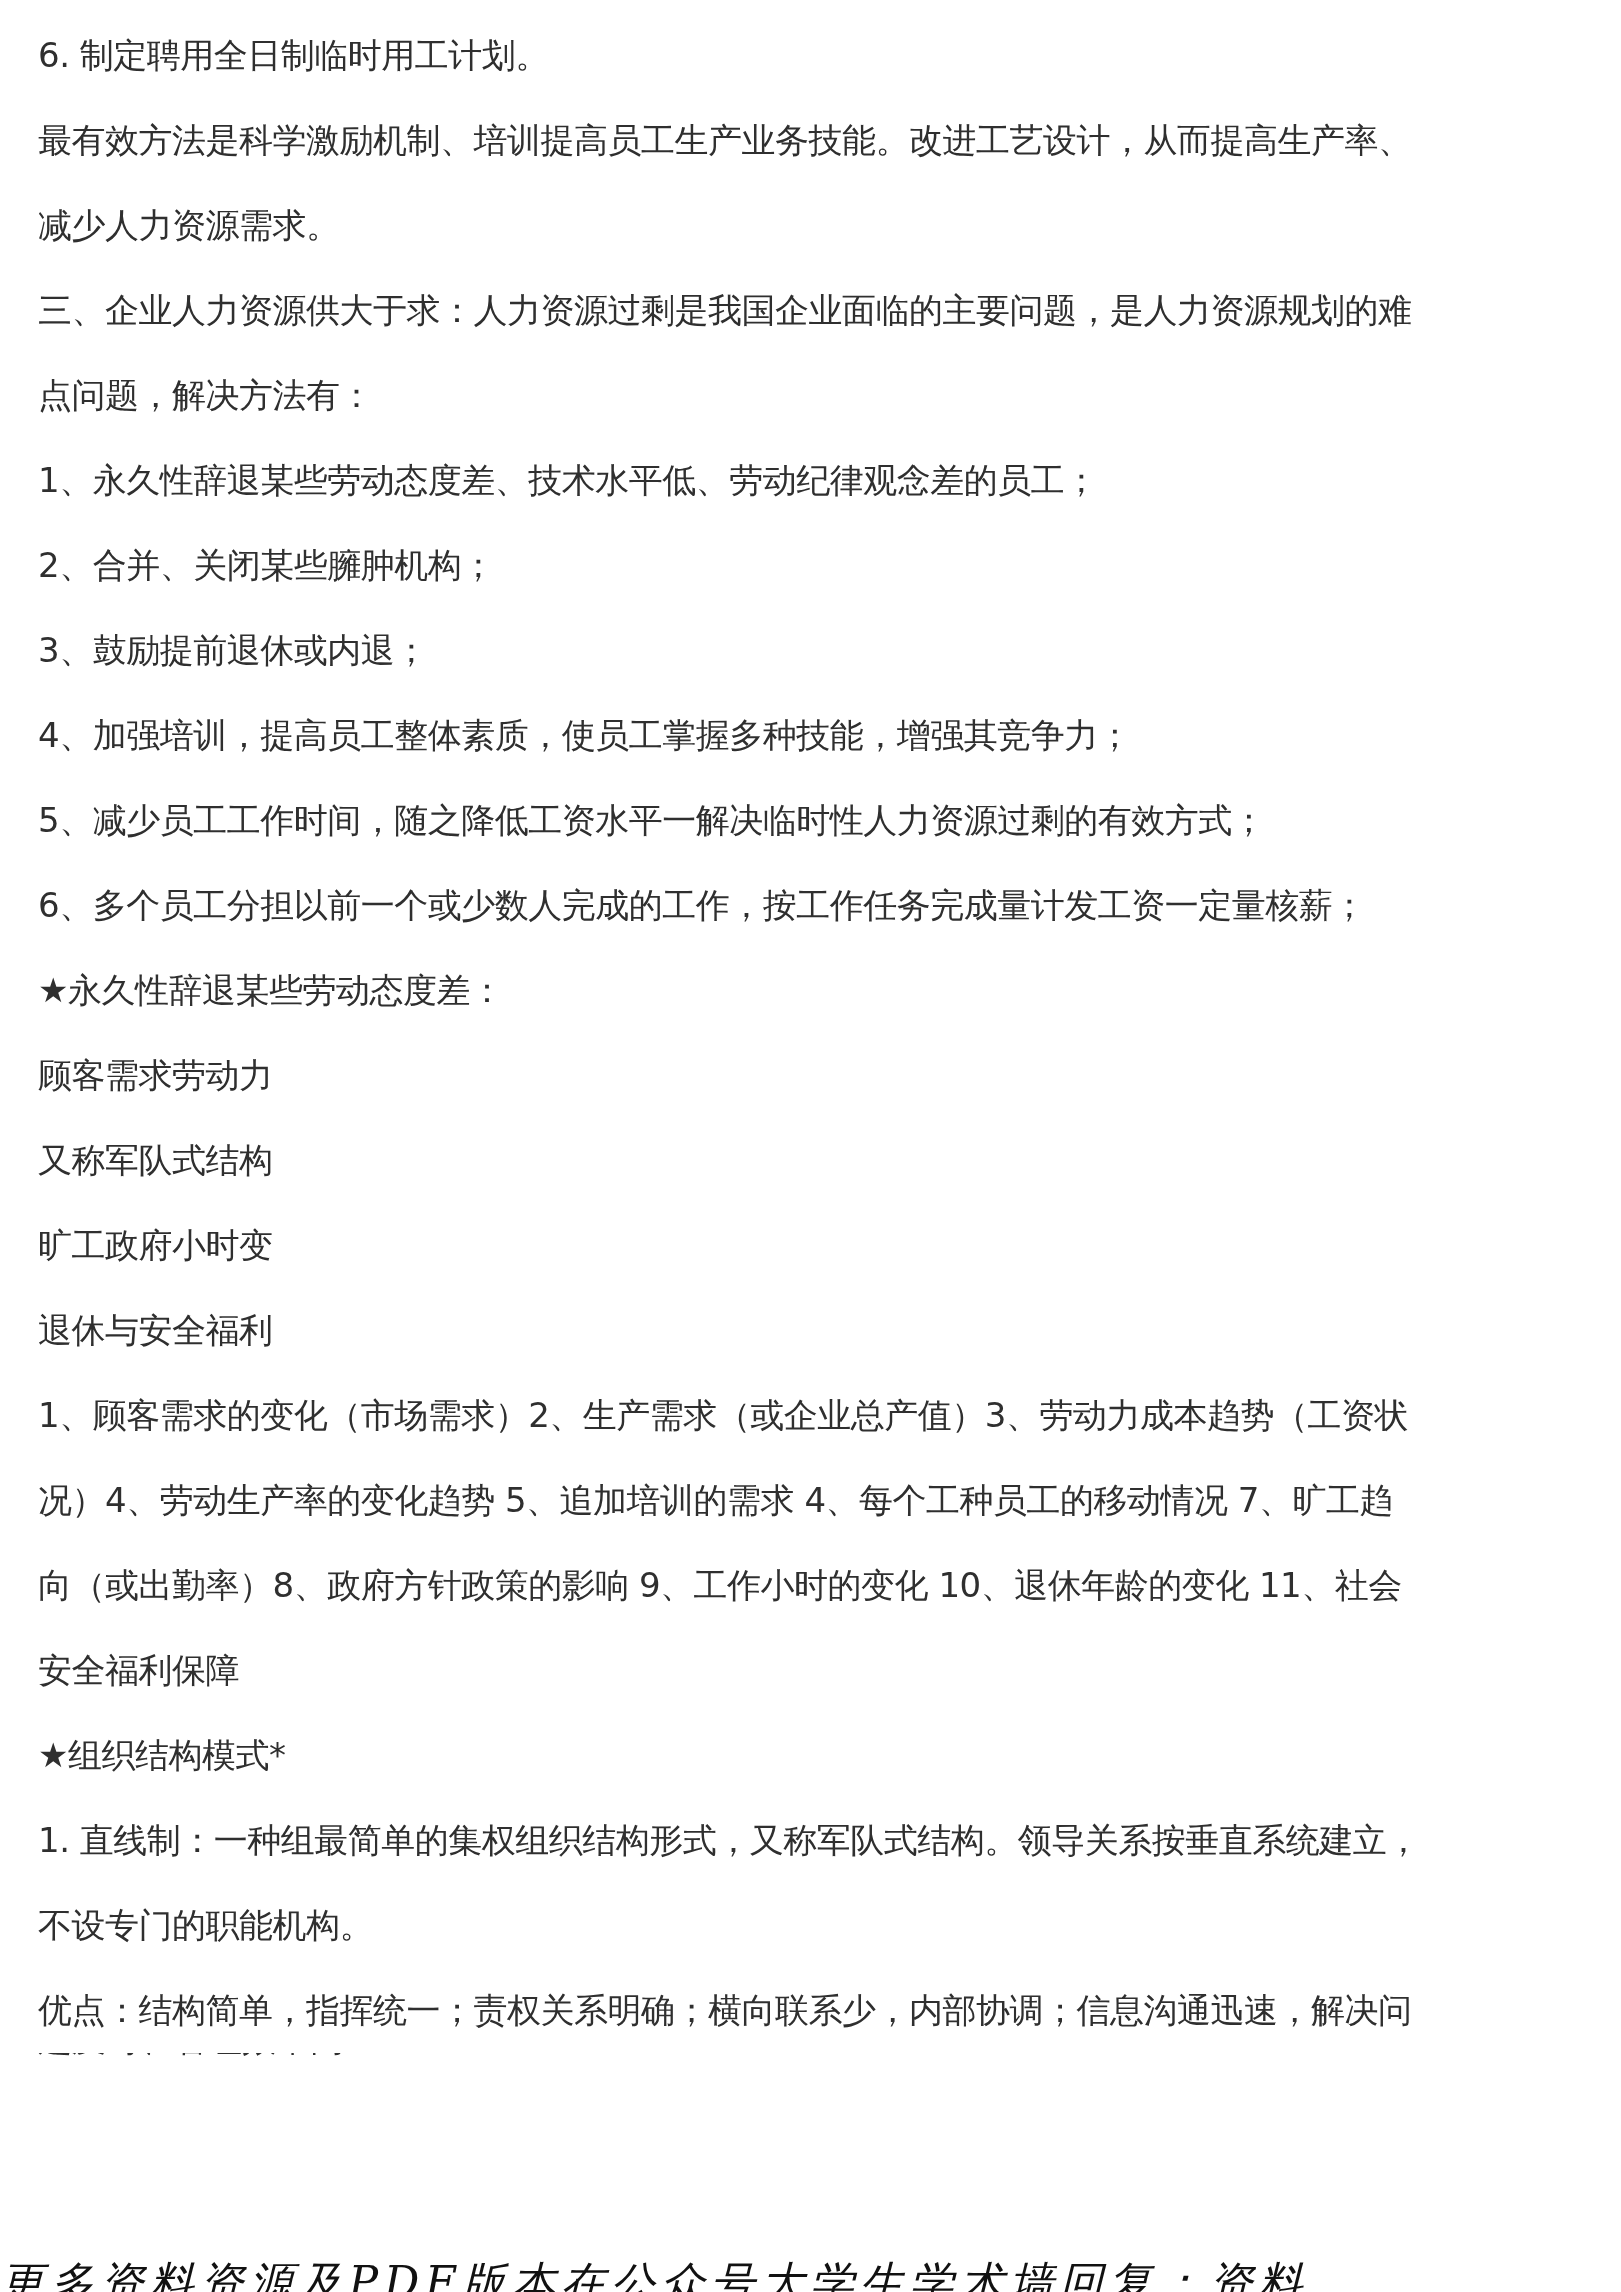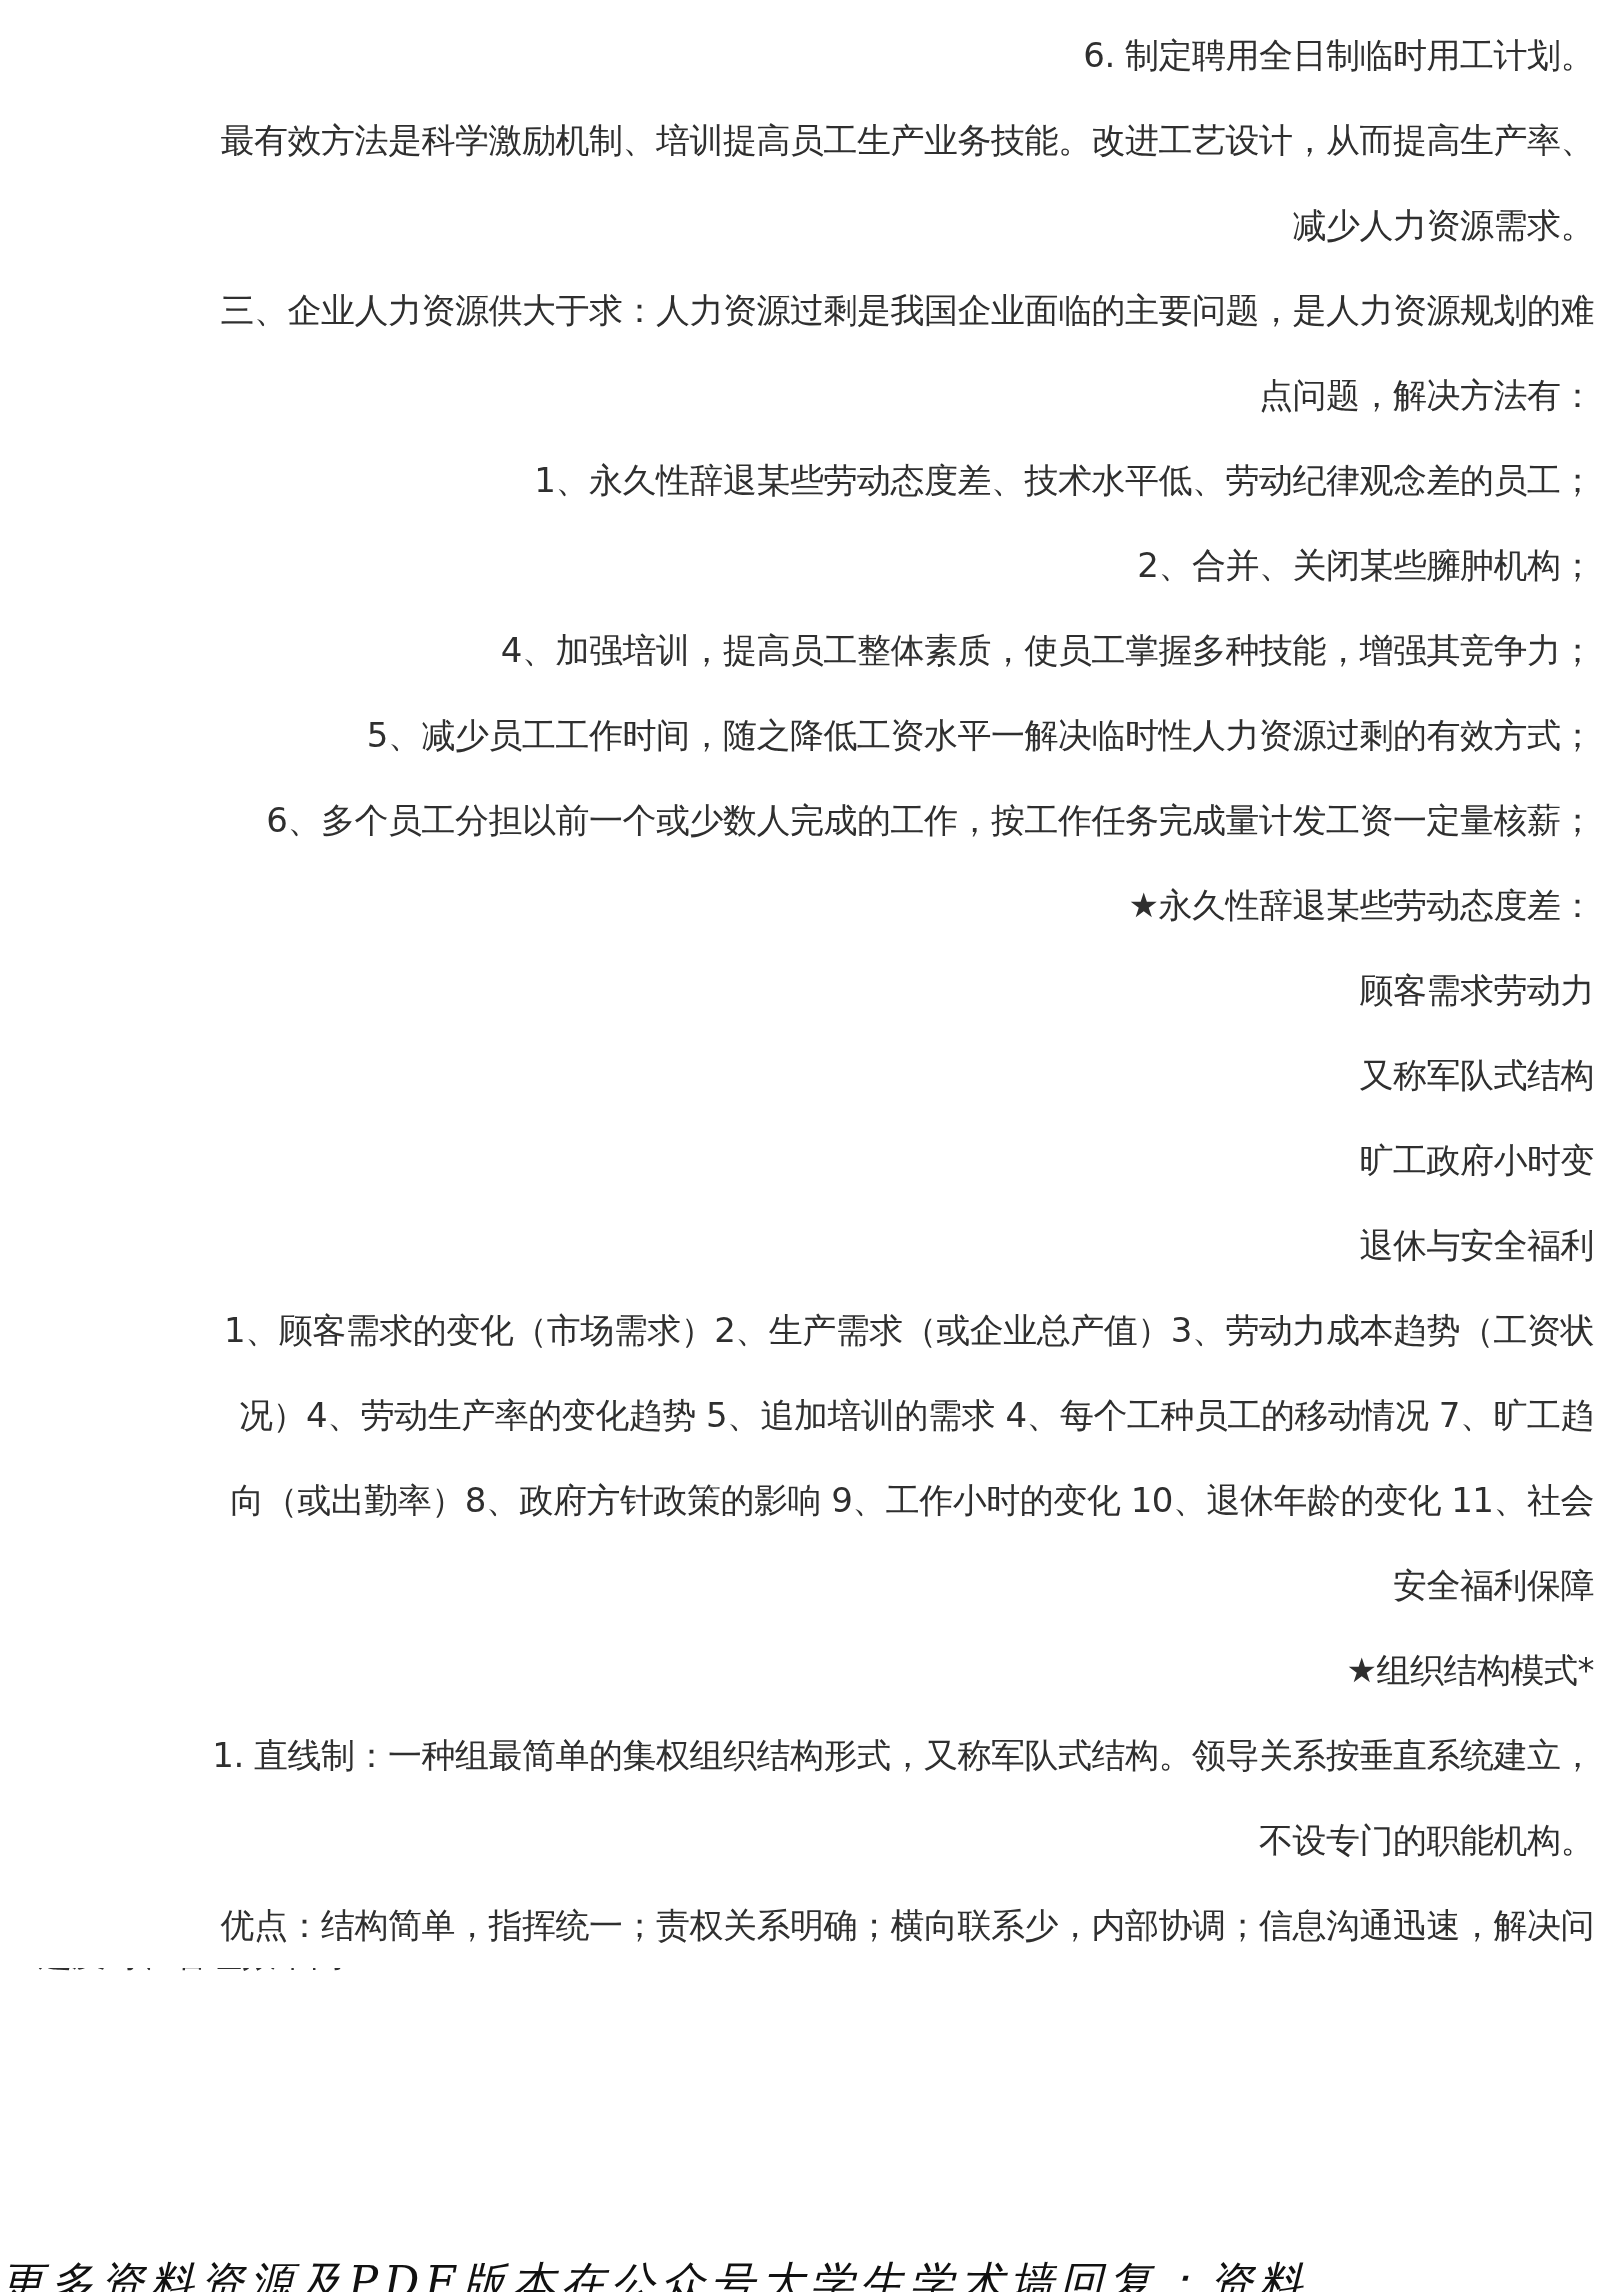--- a/index.html
+++ b/index.html
@@ -15,21 +15,20 @@
       font-family: "DejaVu Sans", "Liberation Sans", sans-serif;
       color: #2b2b2b;
     }
     .page {
       position: absolute;
       left: 0;
       top: 0;
       width: 1622px;
       height: 2181px;
       overflow: hidden;
-      text-align: right;
     }
     .content {
       position: absolute;
       left: 38px;
       top: 13.4px;
       width: 1556px;
     }
     .line {
       font-size: 34px;
       line-height: 85px;
@@ -72,20 +71,21 @@
 
 <div class="page">
   <div class="content">
     <div class="line">6.  制定聘用全日制临时用工计划。</div>
     <div class="line">最有效方法是科学激励机制、培训提高员工生产业务技能。改进工艺设计，从而提高生产率、</div>
     <div class="line">减少人力资源需求。</div>
     <div class="line">三、企业人力资源供大于求：人力资源过剩是我国企业面临的主要问题，是人力资源规划的难</div>
     <div class="line">点问题，解决方法有：</div>
     <div class="line">1、永久性辞退某些劳动态度差、技术水平低、劳动纪律观念差的员工；</div>
     <div class="line">2、合并、关闭某些臃肿机构；</div>
+    <div class="line">3、鼓励提前退休或内退；</div>
     <div class="line">4、加强培训，提高员工整体素质，使员工掌握多种技能，增强其竞争力；</div>
     <div class="line">5、减少员工工作时间，随之降低工资水平一解决临时性人力资源过剩的有效方式；</div>
     <div class="line">6、多个员工分担以前一个或少数人完成的工作，按工作任务完成量计发工资一定量核薪；</div>
     <div class="line">★永久性辞退某些劳动态度差：</div>
     <div class="line">顾客需求劳动力</div>
     <div class="line">又称军队式结构</div>
     <div class="line">旷工政府小时变</div>
     <div class="line">退休与安全福利</div>
     <div class="line">1、顾客需求的变化（市场需求）2、生产需求（或企业总产值）3、劳动力成本趋势（工资状</div>
     <div class="line">况）4、劳动生产率的变化趋势 5、追加培训的需求 4、每个工种员工的移动情况 7、旷工趋</div>

